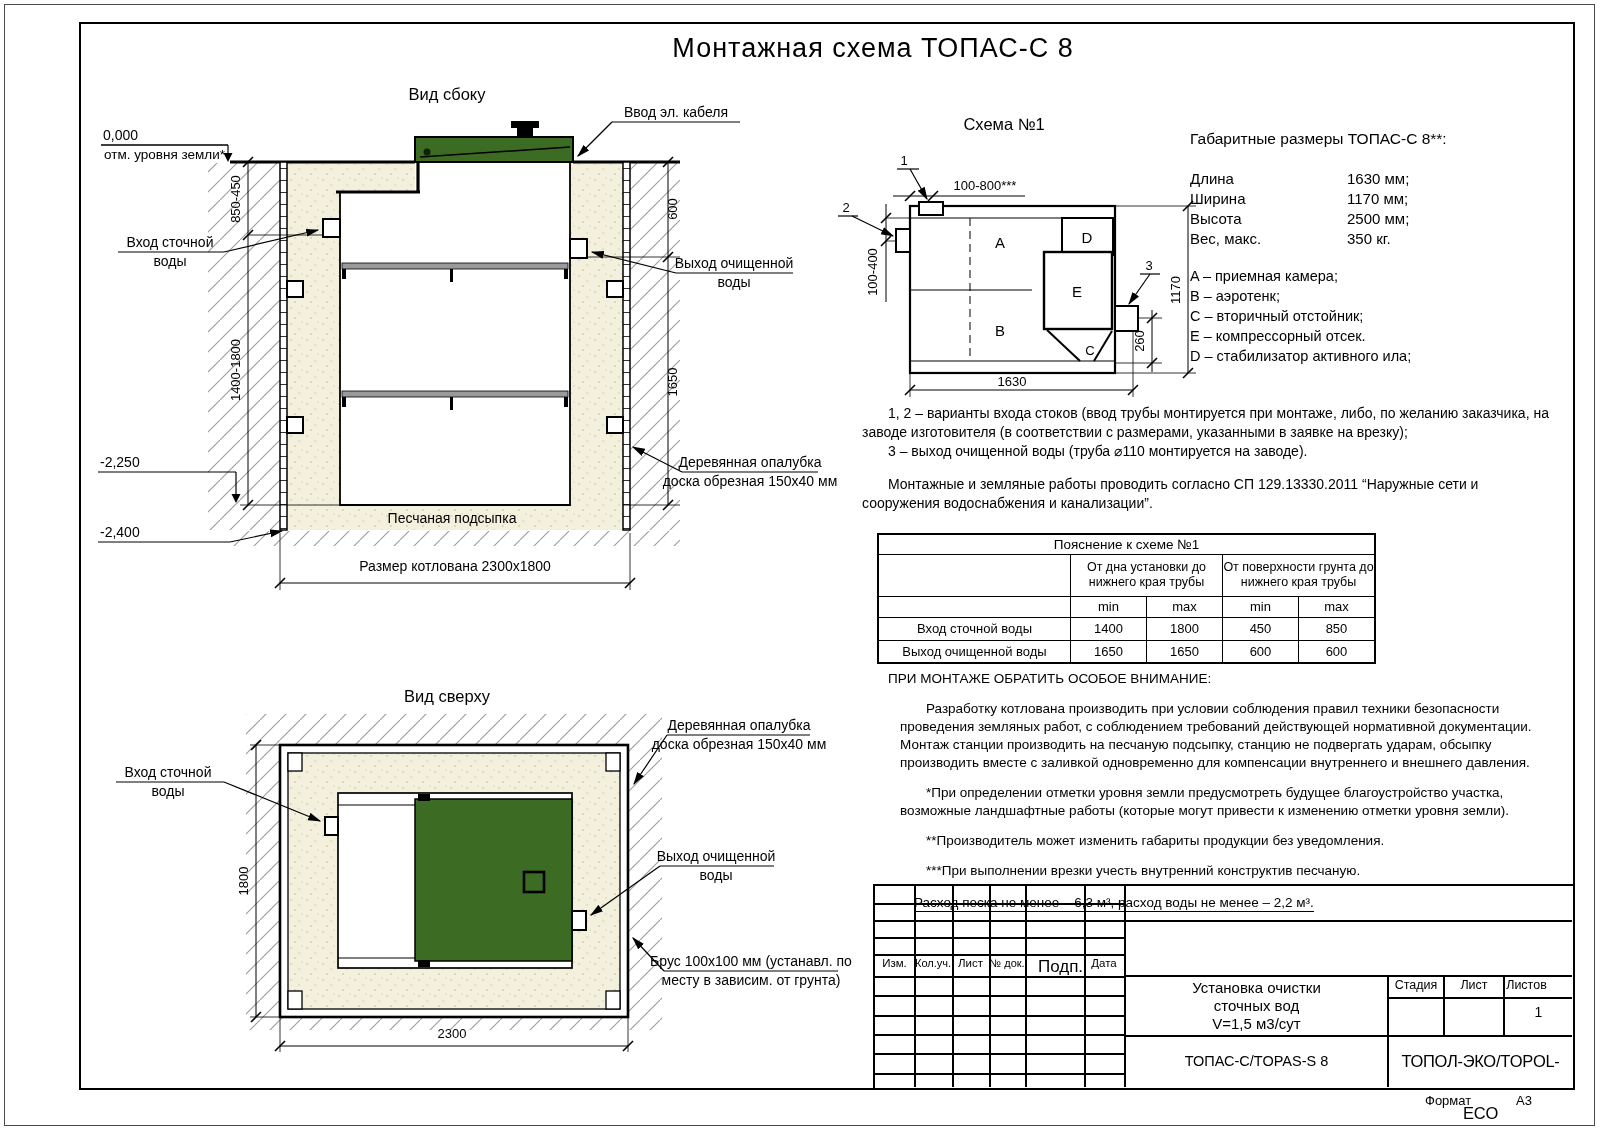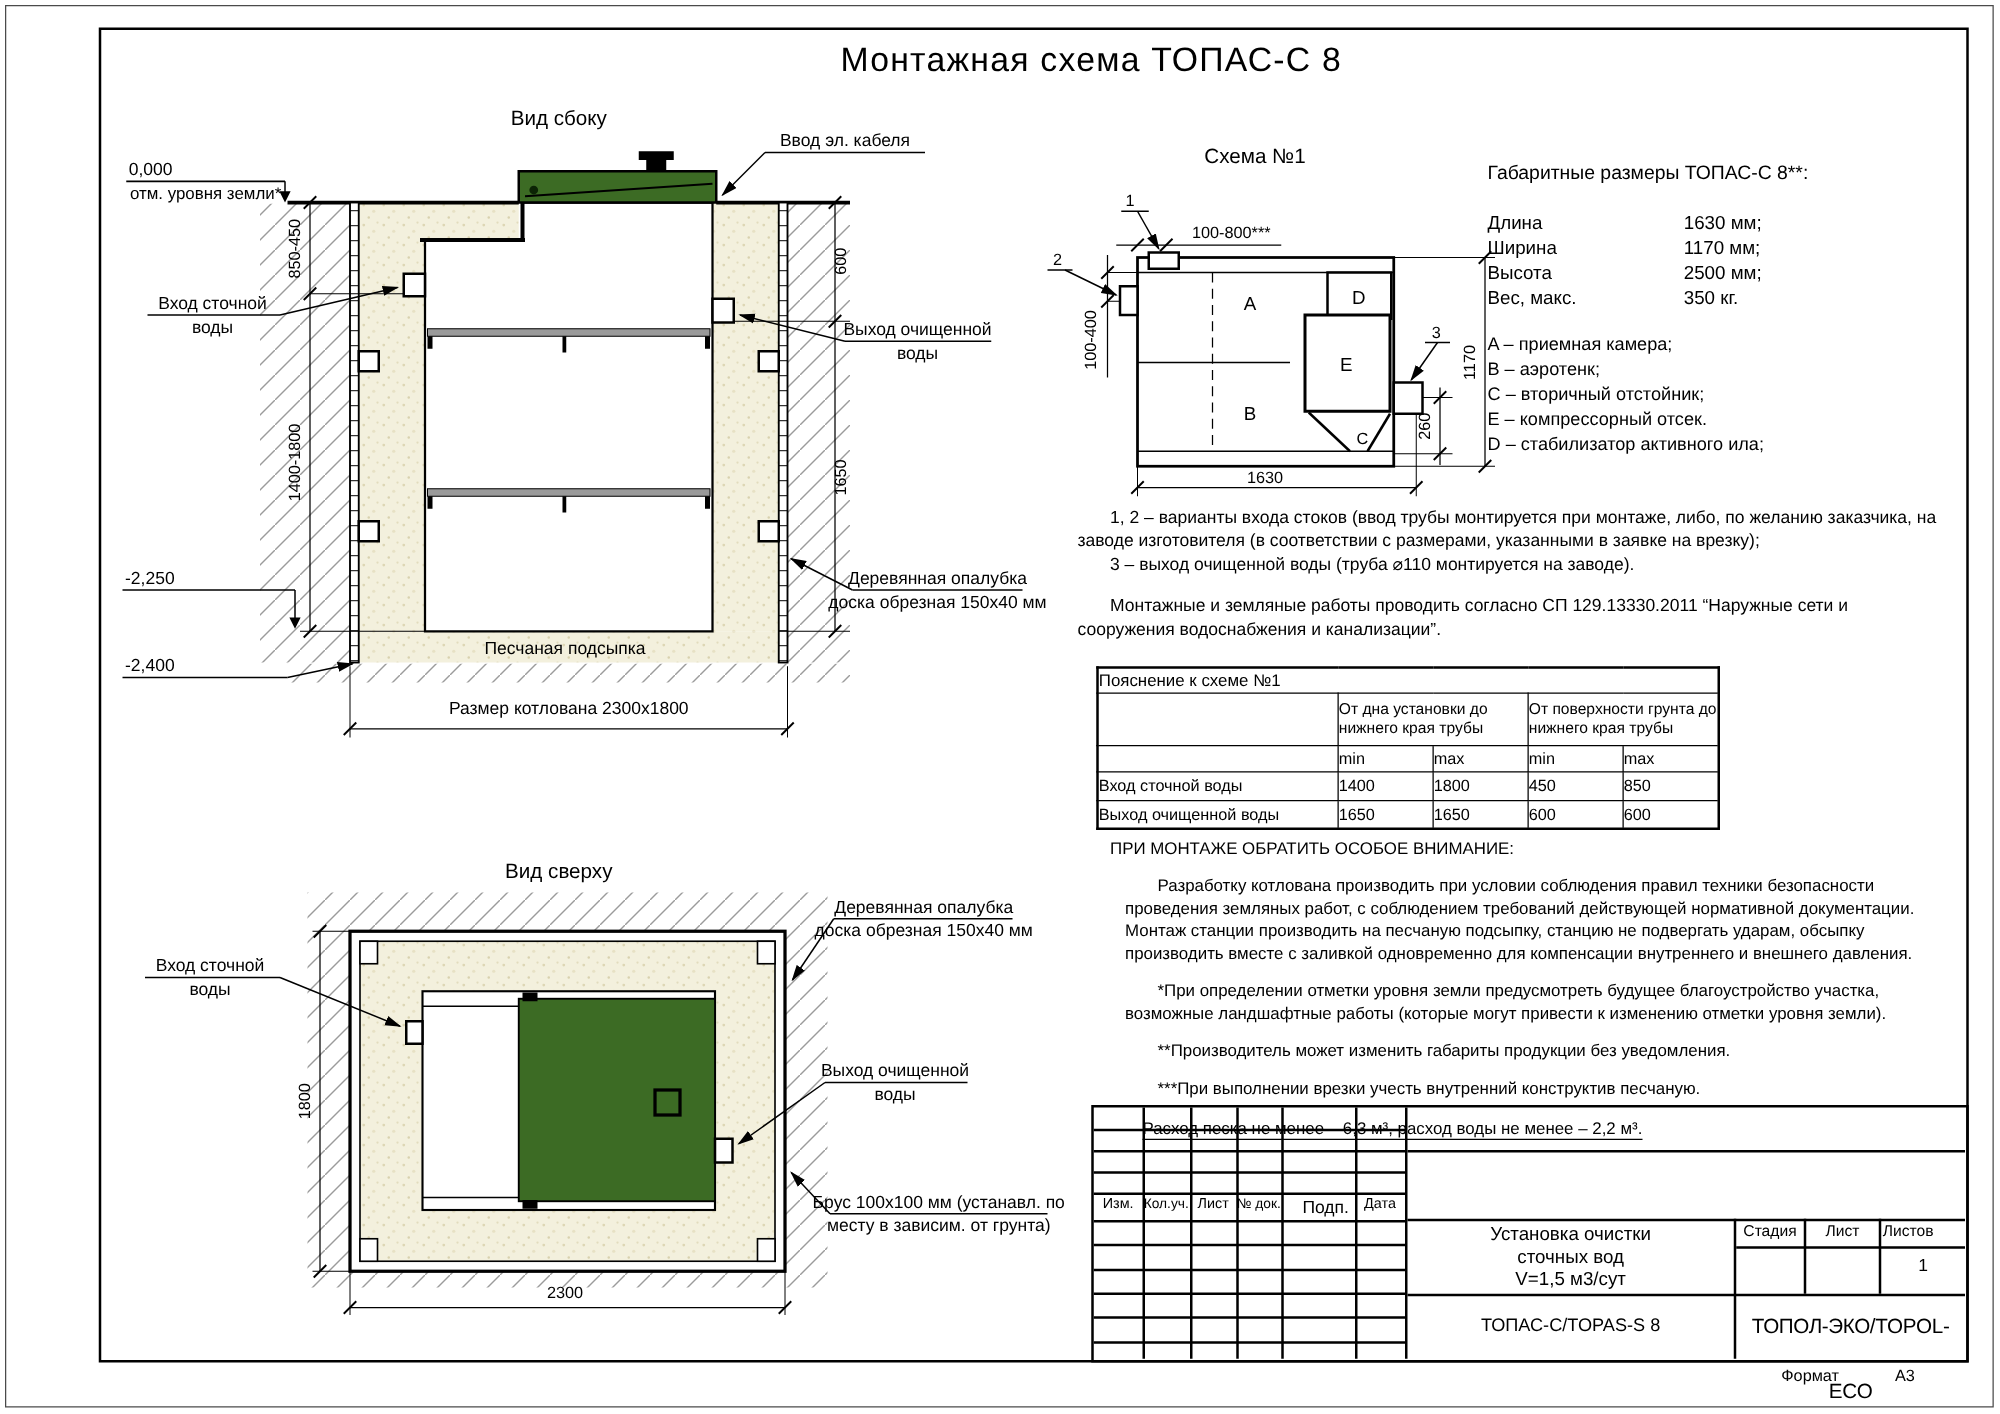--- a/index.html
+++ b/index.html
@@ -26,21 +26,21 @@
   #legend div { font-size:14.5px; line-height:20px; }
 
   
   #notes { left:862px; top:404px; width:692px; font-size:14px; line-height:19px; }
   #notes p { margin:0; text-indent:26px; }
   #notes p.gap { margin-top:14px; }
 
   
   #tablewrap { left:877px; top:533px; }
   table { border-collapse:collapse; }
-  #tablewrap td { border:1.6px solid #000; text-align:left; vertical-align:middle; padding:0; }
+  #tablewrap td { border:1.6px solid #000; text-align:center; vertical-align:middle; padding:0; }
   #tablewrap table { border:2.5px solid #000; }
   .t-title { font-size:13.5px; height:20px; }
   .t-group { font-size:12.5px; height:42px; line-height:15px; }
   .t-mm { font-size:13px; height:21px; }
   .t-data { font-size:13px; height:23px; }
 
   
   #attention { left:888px; top:670px; width:660px; font-size:13.5px; line-height:18px; }
   #attention .head { margin:0; }
   #attention p { margin:12px; text-indent:26px; }
@@ -454,21 +454,21 @@
   <div class="ln" style="left:251px; top:149px; width:446px; height:2.2px"></div>
   <div class="ln" style="left:512px; top:89px; width:2.2px; height:112px"></div>
   <div class="ln" style="left:568px; top:89px; width:1.6px; height:60px"></div>
   <div class="ln" style="left:628px; top:89px; width:1.6px; height:60px"></div>
   <div class="ln" style="left:514px; top:111px; width:183px; height:1.6px"></div>
 
   <div class="cell" style="left:0; top:71px; width:39px; font-size:11.5px">Изм.</div>
   <div class="cell" style="left:39px; top:71px; width:38px; font-size:11px">Кол.уч.</div>
   <div class="cell" style="left:77px; top:71px; width:37px; font-size:11.5px">Лист</div>
   <div class="cell" style="left:114px; top:71px; width:36px; font-size:11px">№ док.</div>
-  <div class="cell" style="left:150px; top:71px; width:71px; font-size:14px">Подп.</div>
+  <div class="cell" style="left:150px; top:71px; width:71px; font-size:17px">Подп.</div>
   <div class="cell" style="left:209px; top:71px; width:40px; font-size:11.5px">Дата</div>
 
   <div class="cell" style="left:251px; top:93px; width:261px; font-size:15px; line-height:18px">
     <div>Установка очистки</div>
     <div>сточных вод</div>
     <div>V=1,5 м3/сут</div>
   </div>
 
   <div class="cell" style="left:514px; top:92px; width:54px; font-size:12.5px">Стадия</div>
   <div class="cell" style="left:570px; top:92px; width:58px; font-size:12.5px">Лист</div>

